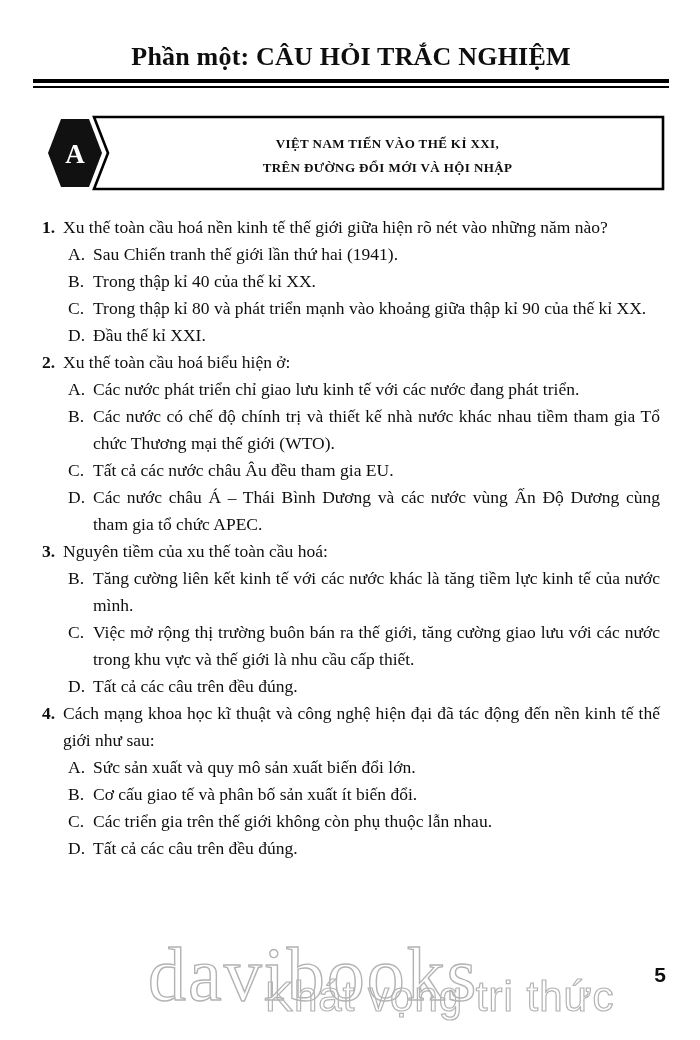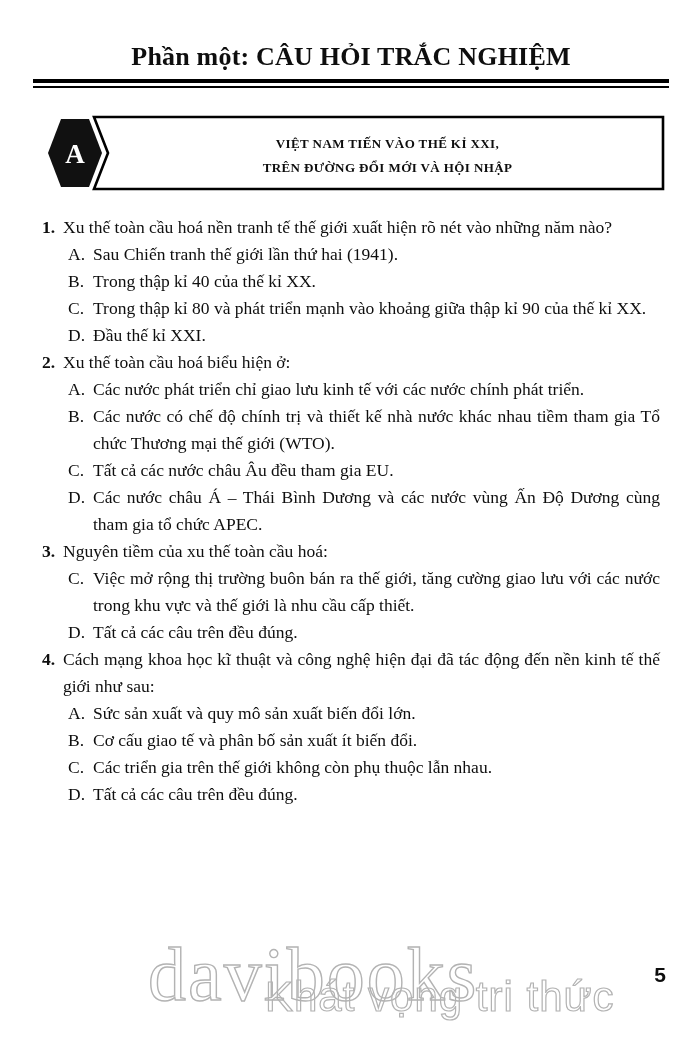--- a/index.html
+++ b/index.html
@@ -91,35 +91,36 @@
       <text x="31" y="49" text-anchor="middle" font-family="Liberation Serif, DejaVu Serif, serif" font-size="27" font-weight="bold" fill="#ffffff">A</text>
     </svg>
     <div class="section-title">
       <span>VIỆT NAM TIẾN VÀO THẾ KỈ XXI,</span>
       <span>TRÊN ĐƯỜNG ĐỔI MỚI VÀ HỘI NHẬP</span>
     </div>
   </div>
 
   <div class="question-list">
       <div>
-        <p class="q-head"><span class="q-num">1.</span><span>Xu thế toàn cầu hoá nền tranh tế thế giới xuất hiện rõ nét vào những năm nào?</span></p>
+        <p class="q-head"><span class="q-num">1.</span><span>Xu thế toàn cầu hoá nền kinh tế thế giới giữa hiện rõ nét vào những năm nào?</span></p>
         <p class="option"><span class="opt-label">A.</span><span>Sau Chiến tranh thế giới lần thứ hai (1941).</span></p>
         <p class="option"><span class="opt-label">B.</span><span>Trong thập kỉ 40 của thế kỉ XX.</span></p>
         <p class="option"><span class="opt-label">C.</span><span>Trong thập kỉ 80 và phát triển mạnh vào khoảng giữa thập kỉ 90 của thế kỉ XX.</span></p>
         <p class="option"><span class="opt-label">D.</span><span>Đầu thế kỉ XXI.</span></p>
       </div>
       <div>
         <p class="q-head"><span class="q-num">2.</span><span>Xu thế toàn cầu hoá biểu hiện ở:</span></p>
-        <p class="option"><span class="opt-label">A.</span><span>Các nước phát triển chỉ giao lưu kinh tế với các nước chính phát triển.</span></p>
+        <p class="option"><span class="opt-label">A.</span><span>Các nước phát triển chỉ giao lưu kinh tế với các nước đang phát triển.</span></p>
         <p class="option"><span class="opt-label">B.</span><span>Các nước có chế độ chính trị và thiết kế nhà nước khác nhau tiềm tham gia Tổ chức Thương mại thế giới (WTO).</span></p>
         <p class="option"><span class="opt-label">C.</span><span>Tất cả các nước châu Âu đều tham gia EU.</span></p>
         <p class="option"><span class="opt-label">D.</span><span>Các nước châu Á – Thái Bình Dương và các nước vùng Ấn Độ Dương cùng tham gia tổ chức APEC.</span></p>
       </div>
       <div>
         <p class="q-head"><span class="q-num">3.</span><span>Nguyên tiềm của xu thế toàn cầu hoá:</span></p>
+        <p class="option"><span class="opt-label">B.</span><span>Tăng cường liên kết kinh tế với các nước khác là tăng tiềm lực kinh tế của nước mình.</span></p>
         <p class="option"><span class="opt-label">C.</span><span>Việc mở rộng thị trường buôn bán ra thế giới, tăng cường giao lưu với các nước trong khu vực và thế giới là nhu cầu cấp thiết.</span></p>
         <p class="option"><span class="opt-label">D.</span><span>Tất cả các câu trên đều đúng.</span></p>
       </div>
       <div>
         <p class="q-head"><span class="q-num">4.</span><span>Cách mạng khoa học kĩ thuật và công nghệ hiện đại đã tác động đến nền kinh tế thế giới như sau:</span></p>
         <p class="option"><span class="opt-label">A.</span><span>Sức sản xuất và quy mô sản xuất biến đổi lớn.</span></p>
         <p class="option"><span class="opt-label">B.</span><span>Cơ cấu giao tế và phân bố sản xuất ít biến đổi.</span></p>
         <p class="option"><span class="opt-label">C.</span><span>Các triển gia trên thế giới không còn phụ thuộc lẫn nhau.</span></p>
         <p class="option"><span class="opt-label">D.</span><span>Tất cả các câu trên đều đúng.</span></p>
       </div>

